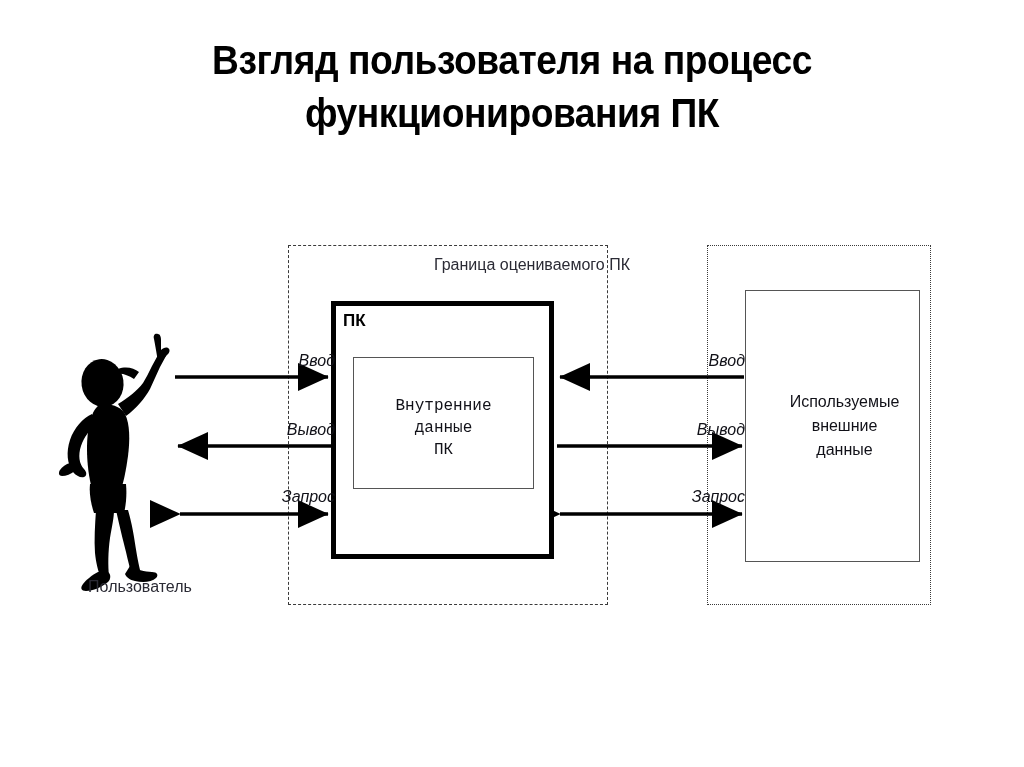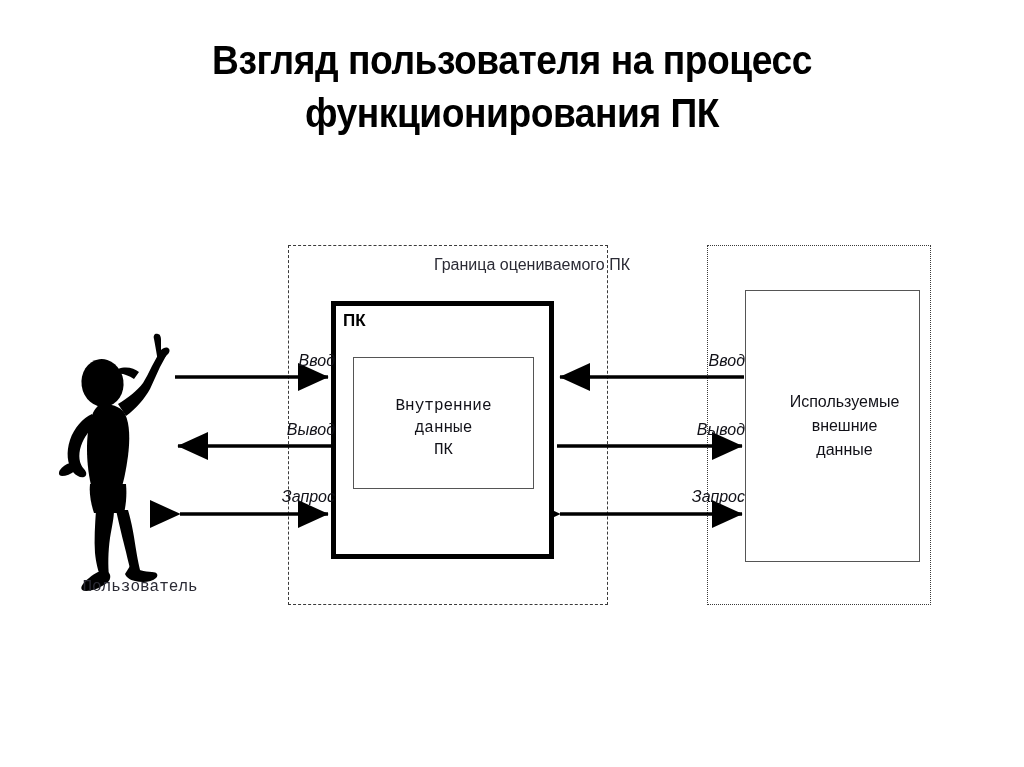--- a/index.html
+++ b/index.html
@@ -169,21 +169,21 @@
 
   
   #user-label {
     position: absolute;
     left: 30px;
     top: 578px;
     width: 220px;
     text-align: center;
     font-size: 16px;
     color: #2b2b35;
-    font-family: Liberation Mono, monospace;
+    font-family: Liberation Sans, sans-serif;
   }
 
   
   #arrow-layer, #actor-layer {
     position: absolute;
     left: 0;
     top: 0;
     width: 1024px;
     height: 767px;
     pointer-events: none;

